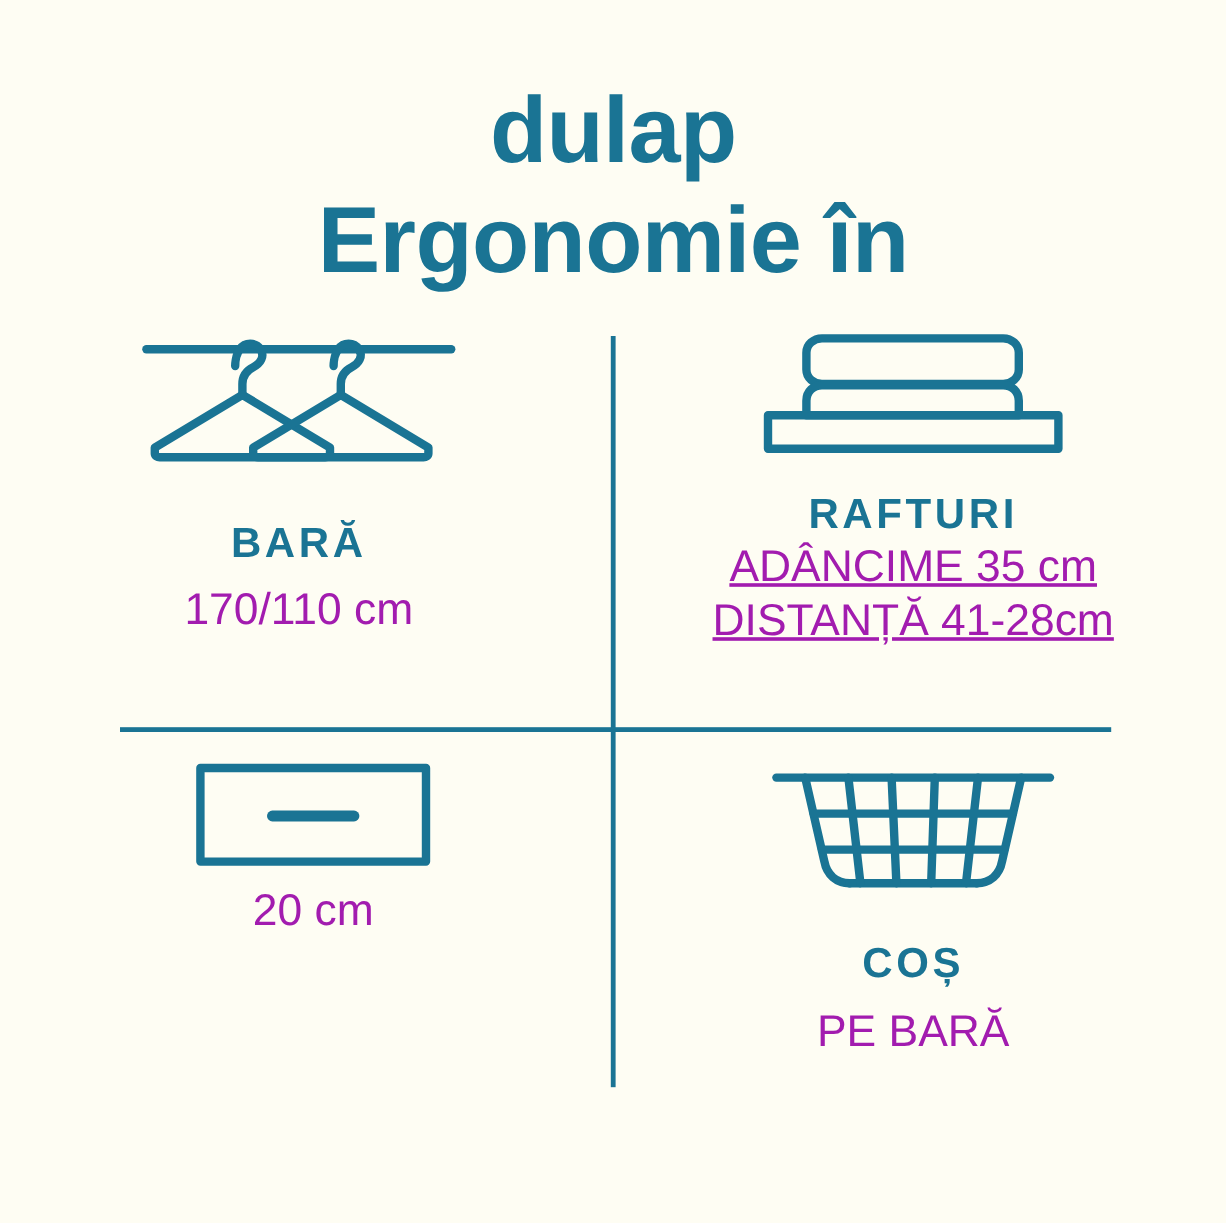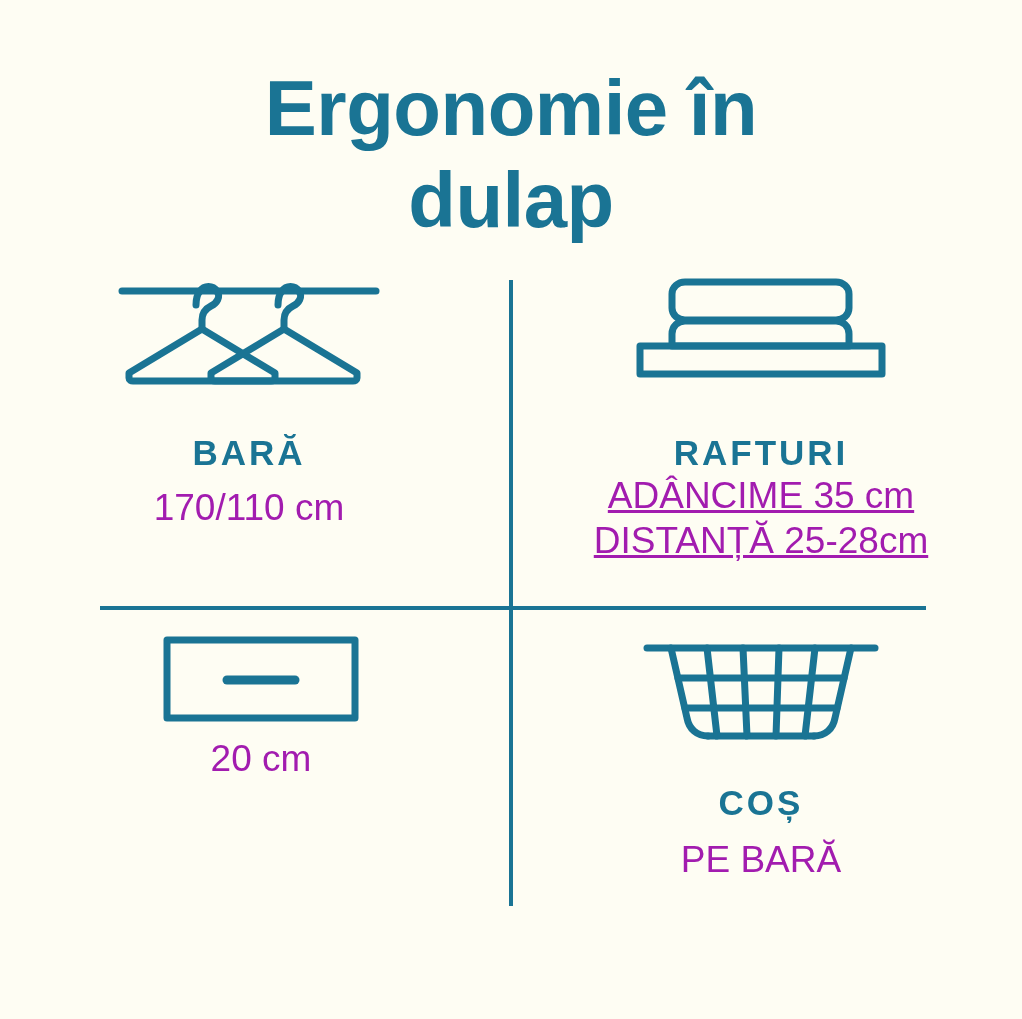--- a/index.html
+++ b/index.html
@@ -81,35 +81,35 @@
   .label-sub {
     color: #a21caf;
     font-size: 37px;
     font-weight: normal;
     text-align: center;
     line-height: 1.22;
     letter-spacing: 0px;
   }
   .cell-tl .label-heading { margin-top: 52px; }
   .cell-tl .label-sub     { margin-top: 12px; }
-  .cell-tr .label-heading { margin-top: 52px; }
+  .cell-tr .label-heading { margin-top: 28px; }
   .cell-tr .label-sub     { margin-top: 0; text-decoration: underline; }
   .cell-bl .label-heading { margin-top: 56px; }
   .cell-bl .label-sub     { margin-top: 14px; }
   .cell-br .label-heading { margin-top: 42px; }
   .cell-br .label-sub     { margin-top: 14px; }
 </style>
 </head>
 <body>
 
 <div id="infographic">
 
   <div class="title">
+    <span class="title-line">dulap</span>
     <span class="title-line">Ergonomie în</span>
-    <span class="title-line">dulap</span>
   </div>
 
   <div class="divider-h"></div>
   <div class="divider-v"></div>
 
   <div class="cell cell-tl">
     <div class="icon-wrap">
       <svg width="262" height="110" viewBox="0 0 262 110" fill="none" stroke="#1A7494" stroke-width="7" stroke-linecap="round" stroke-linejoin="round">
 
         <line x1="4" y1="19" x2="258" y2="19"></line>
@@ -132,21 +132,21 @@
         <path d="M42 22 C42 15 48 10 55 10 L206 10 C213 10 219 15 219 22 L219 36 C219 43 213 48 206 48 L55 48 C48 48 42 43 42 36 Z"></path>
 
         <path d="M42 62 C42 54 48 49 55 49 L206 49 C213 49 219 54 219 62 L219 74 L42 74 Z"></path>
 
         <rect x="10" y="74" width="242" height="28"></rect>
       </svg>
     </div>
     <div class="label-heading">RAFTURI</div>
     <div class="label-sub">
       <div>ADÂNCIME 35 cm</div>
-      <div>DISTANȚĂ 25-28cm</div>
+      <div>DISTANȚĂ 41-28cm</div>
     </div>
   </div>
 
   <div class="cell cell-bl">
     <div class="icon-wrap">
       <svg width="196" height="86" viewBox="0 0 196 86" fill="none" stroke="#1A7494" stroke-width="7" stroke-linejoin="round" stroke-linecap="round">
         <rect x="4" y="4" width="188" height="78"></rect>
         <line x1="64" y1="44" x2="132" y2="44" stroke-width="9"></line>
       </svg>
     </div>

